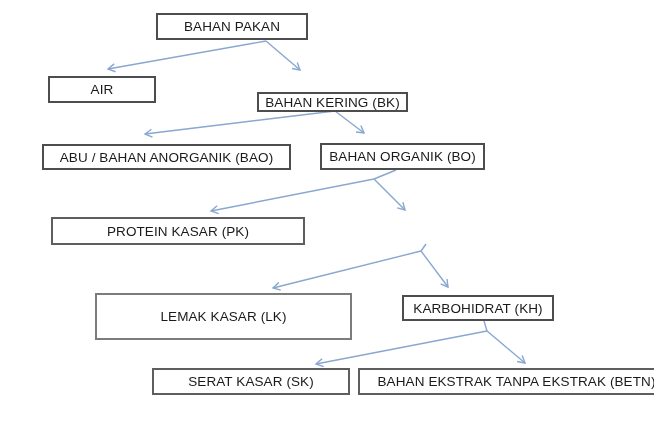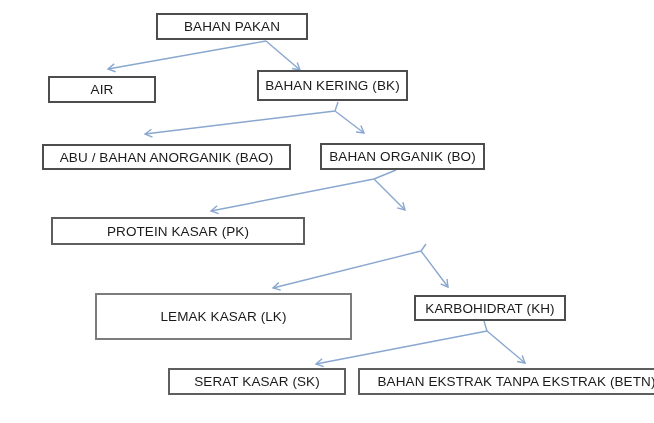--- a/index.html
+++ b/index.html
@@ -59,30 +59,30 @@
     <polyline class="arrow" points="393,251 420,287" marker-end="url(#ah)" stroke="#8aa7d0"></polyline>
 
     <polyline class="arrow" points="456,321 459,331 288,364" marker-end="url(#ah)" stroke="#8aa7d0"></polyline>
     <polyline class="arrow" points="459,331 497,363" marker-end="url(#ah)" stroke="#8aa7d0"></polyline>
   </svg>
 
   <div class="node" style="left:128px;top:13px;width:152px;height:27px">BAHAN PAKAN</div>
 
   <div class="node" style="left:20px;top:76px;width:108px;height:27px">AIR</div>
 
-  <div class="node" style="left:229px;top:70px;width:151px;height:31px">BAHAN KERING (BK)</div>
+  <div class="node" style="left:229px;top:92px;width:151px;height:20px">BAHAN KERING (BK)</div>
 
   <div class="node" style="left:292px;top:143px;width:165px;height:27px">BAHAN ORGANIK (BO)</div>
 
   <div class="node" style="left:14px;top:144px;width:249px;height:26px">ABU / BAHAN ANORGANIK (BAO)</div>
 
   <div class="node md" style="left:23px;top:217px;width:254px;height:28px">PROTEIN KASAR (PK)</div>
 
 
   <div class="node lt" style="left:67px;top:293px;width:257px;height:47px">LEMAK KASAR (LK)</div>
 
-  <div class="node" style="left:386px;top:295px;width:152px;height:26px">KARBOHIDRAT (KH)</div>
+  <div class="node" style="left:374px;top:295px;width:152px;height:26px">KARBOHIDRAT (KH)</div>
 
-  <div class="node md" style="left:140px;top:368px;width:178px;height:27px">SERAT KASAR (SK)</div>
+  <div class="node md" style="left:124px;top:368px;width:198px;height:27px">SERAT KASAR (SK)</div>
 
   <div class="node md" style="left:330px;top:368px;width:317px;height:27px">BAHAN EKSTRAK TANPA EKSTRAK (BETN)</div>
 
 </div>
 
 </body></html>

